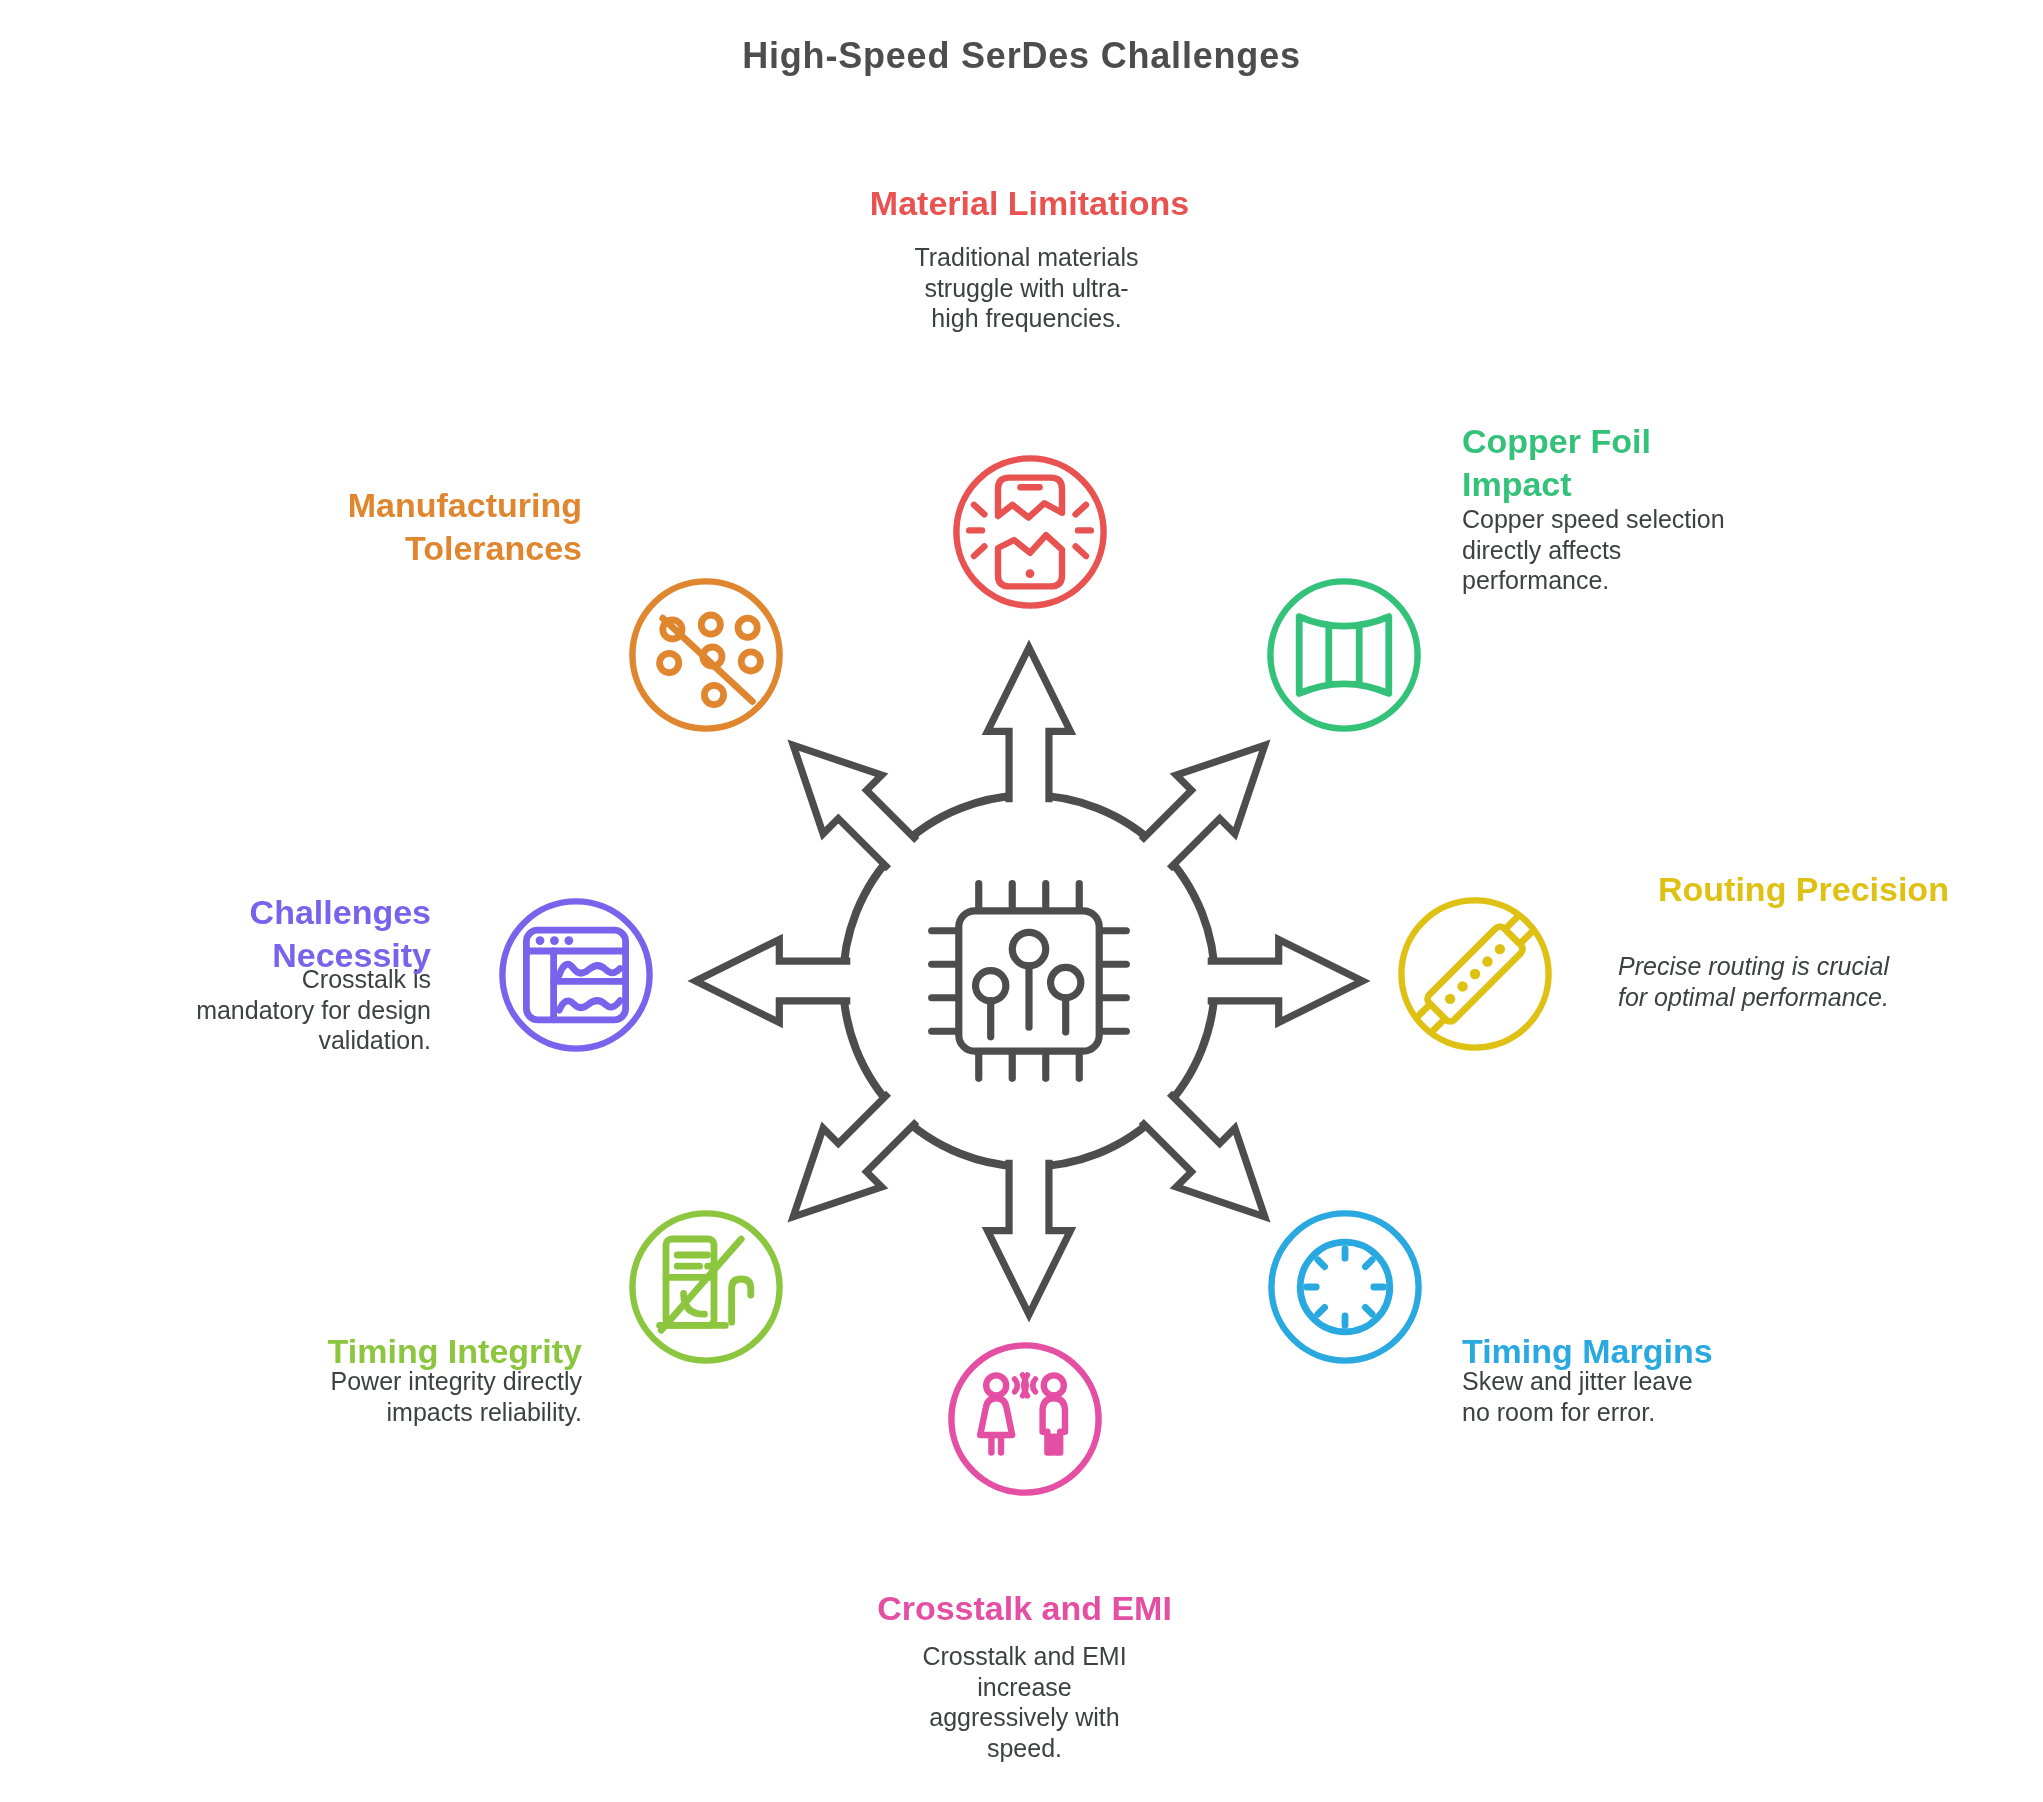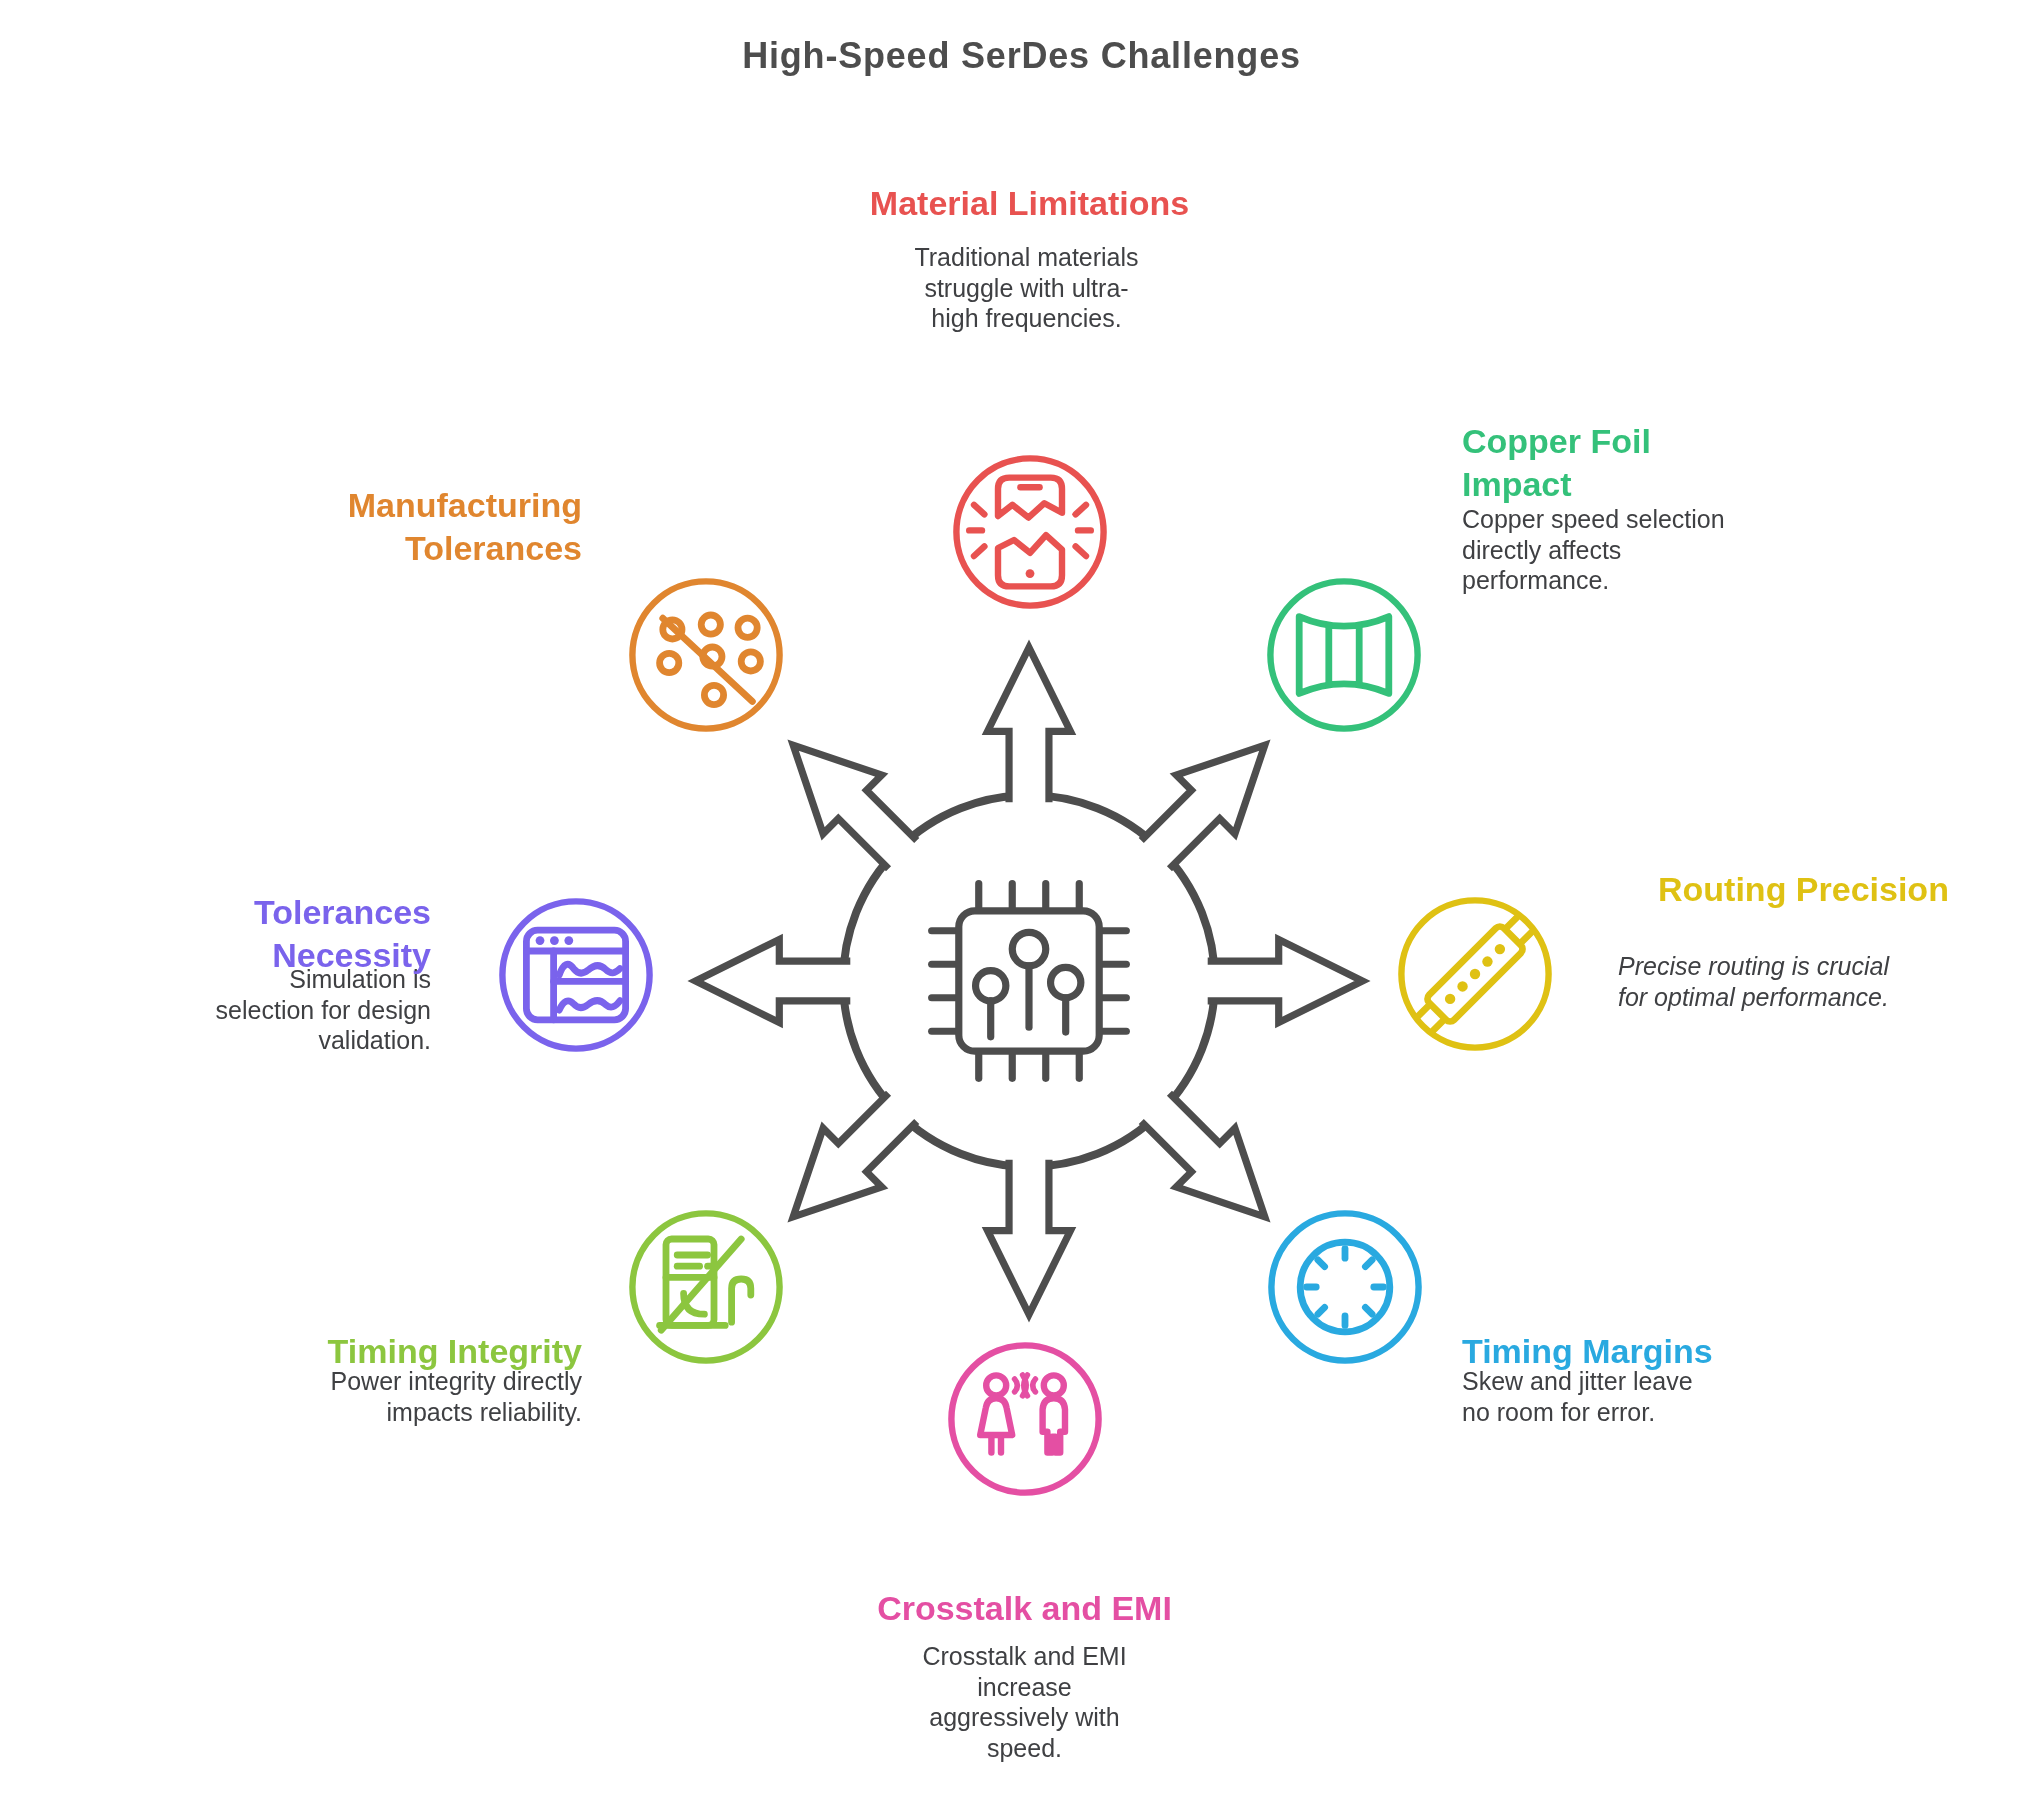--- a/index.html
+++ b/index.html
@@ -242,22 +242,22 @@
           <path d="M -28 8 Q -28 34 -2 34"></path>
           <line x1="-58" y1="48" x2="24" y2="48"></line>
           <path d="M 32 44 L 32 2 Q 32 -10 44 -10 Q 56 -10 56 2 L 56 10"></path>
           <line x1="-56" y1="54" x2="44" y2="-60"></line>
         </g>
       </svg>
     </div>
   </div>
 
   <div class="item" style="--accent: #7A63EC;">
-    <div class="heading align-right h-simulation">Tolerances Necessity</div>
-    <div class="desc align-right d-simulation">Simulation is selection for design validation.</div>
+    <div class="heading align-right h-simulation">Challenges Necessity</div>
+    <div class="desc align-right d-simulation">Crosstalk is mandatory for design validation.</div>
     <div class="badge b-simulation">
       <svg viewBox="-100 -100 200 200">
         <circle r="92" fill="#ffffff" stroke="currentColor" stroke-width="8"></circle>
         <g fill="none" stroke="currentColor" stroke-width="8.5" stroke-linecap="round" stroke-linejoin="round">
           <rect x="-62" y="-56" width="124" height="112" rx="14"></rect>
           <line x1="-62" y1="-30" x2="62" y2="-30"></line>
           <circle cx="-45" cy="-43" r="5.5" fill="currentColor" stroke="none"></circle>
           <circle cx="-27" cy="-43" r="5.5" fill="currentColor" stroke="none"></circle>
           <circle cx="-9" cy="-43" r="5.5" fill="currentColor" stroke="none"></circle>
           <line x1="-28" y1="-30" x2="-28" y2="56"></line>

